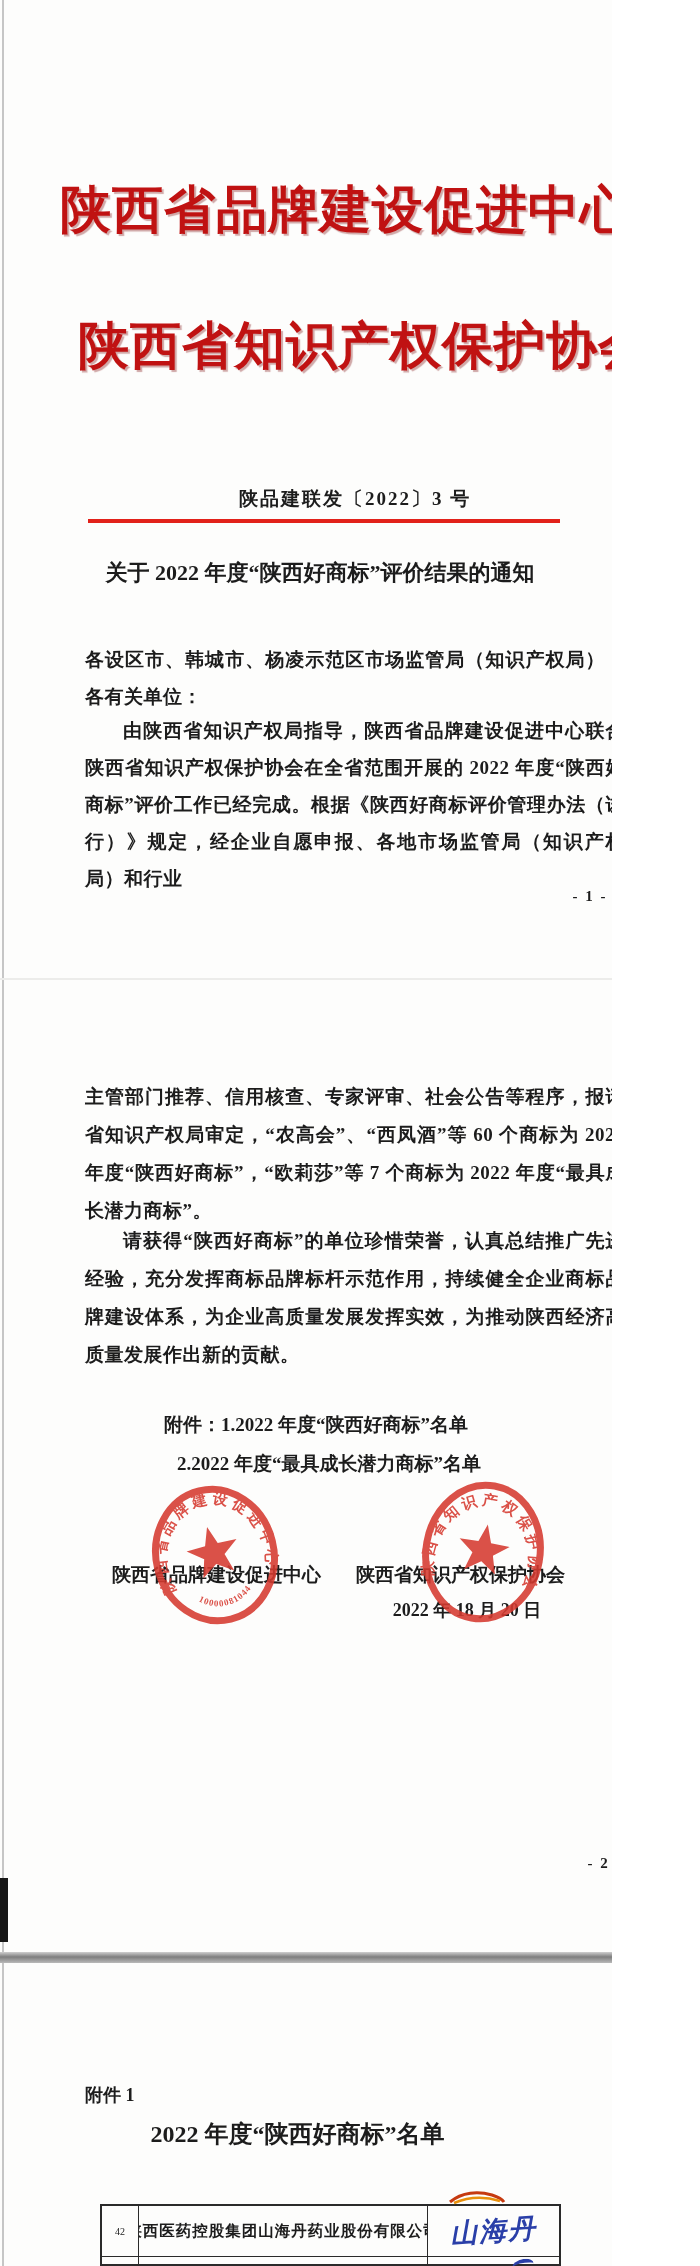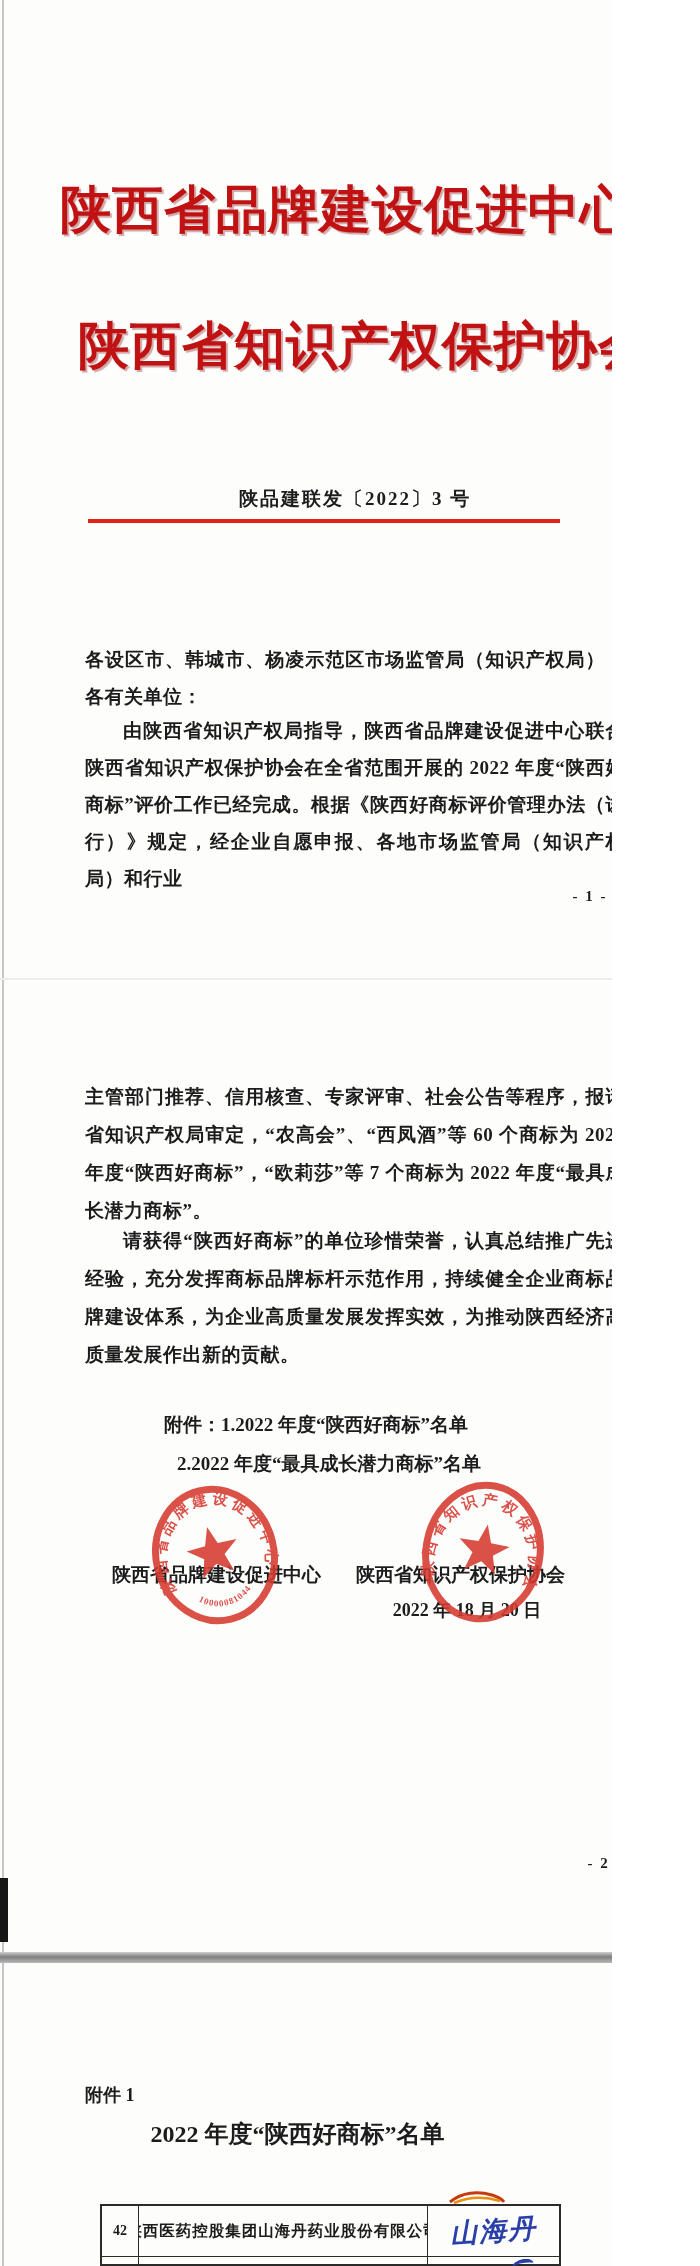--- a/index.html
+++ b/index.html
@@ -59,40 +59,41 @@
     font-weight:bold;font-size:24px;}
   .list-subtitle{left:60px;top:2177px;width:440px;text-align:center;
     font-weight:bold;font-size:16px;letter-spacing:2px;}
   .att-table{left:100px;top:2204px;width:461px;height:62px;
     border:2px solid #2a2a2a;box-sizing:border-box;
     display:grid;grid-template-columns:37px 289px 1fr;grid-template-rows:51px 1fr;}
   .att-table .cell{border-right:1.5px solid #2a2a2a;border-bottom:1.5px solid #2a2a2a;
     display:flex;align-items:center;justify-content:center;overflow:hidden;}
   .att-table .cell.last-col{border-right:none;}
   .att-table .cell.partial{border-bottom:none;}
-  .rank-cell{font-weight:bold;font-size:14px;}
+  .rank-cell{font-weight:normal;font-size:10px;}
   .company-cell{font-weight:bold;font-size:15.5px;letter-spacing:1px;white-space:nowrap;}
   .tm-logo{font-weight:bold;font-style:italic;font-size:27px;color:#2a3fa8;
     transform:rotate(-4deg);letter-spacing:2px;white-space:nowrap;}
   .swoosh{left:448px;top:2189px;z-index:4;}
   .next-row-hint{left:512px;top:2259px;width:22px;height:10px;
     border-top:4px solid #2a3fa8;border-radius:60% 40% 0 0;transform:rotate(-6deg);}
 </style>
 </head>
 <body>
 
 <div class="scan">
 
   <div class="abs edge-line"></div>
   <div class="abs sep-faint"></div>
 
   <div class="abs org-title org1">陕西省品牌建设促进中心</div>
   <div class="abs org-title org2">陕西省知识产权保护协会</div>
   <div class="abs doc-number">陕品建联发〔2022〕3 号</div>
   <div class="abs red-line"></div>
+  <div class="abs notice-title">关于 2022 年度“陕西好商标”评价结果的通知</div>
   <div class="abs body-text salutation">各设区市、韩城市、杨凌示范区市场监管局（知识产权局），各有关单位：</div>
   <div class="abs body-text p1">由陕西省知识产权局指导，陕西省品牌建设促进中心联合陕西省知识产权保护协会在全省范围开展的 2022 年度“陕西好商标”评价工作已经完成。根据《陕西好商标评价管理办法（试行）》规定，经企业自愿申报、各地市场监管局（知识产权局）和行业</div>
   <div class="abs pagenum pg1">- 1 -</div>
 
   <div class="abs body-text p2">主管部门推荐、信用核查、专家评审、社会公告等程序，报请省知识产权局审定，“农高会”、“西凤酒”等 60 个商标为 2022 年度“陕西好商标”，“欧莉莎”等 7 个商标为 2022 年度“最具成长潜力商标”。</div>
   <div class="abs body-text p3">请获得“陕西好商标”的单位珍惜荣誉，认真总结推广先进经验，充分发挥商标品牌标杆示范作用，持续健全企业商标品牌建设体系，为企业高质量发展发挥实效，为推动陕西经济高质量发展作出新的贡献。</div>
   <div class="abs att-line1"><span>附件：</span><span>1.2022 年度“陕西好商标”名单</span></div>
   <div class="abs att-line2">2.2022 年度“最具成长潜力商标”名单</div>
 
   <svg class="abs seal seal-left" width="134" height="146" viewBox="0 0 134 146">

